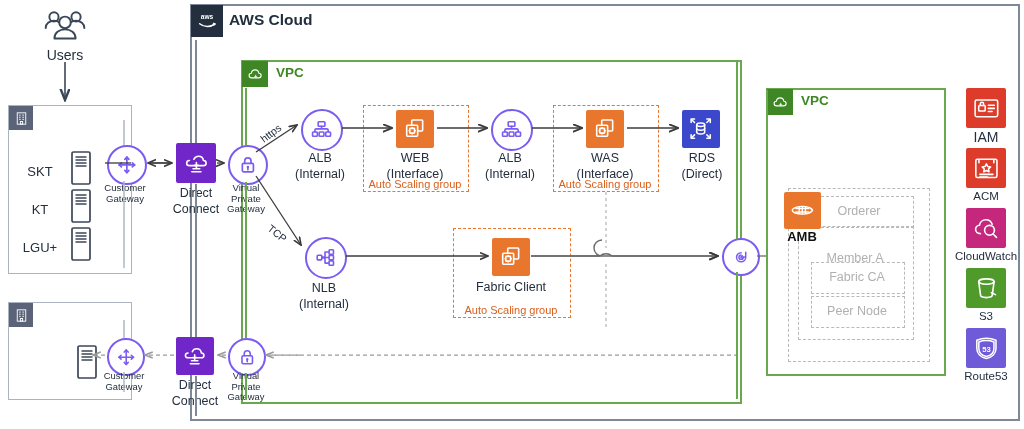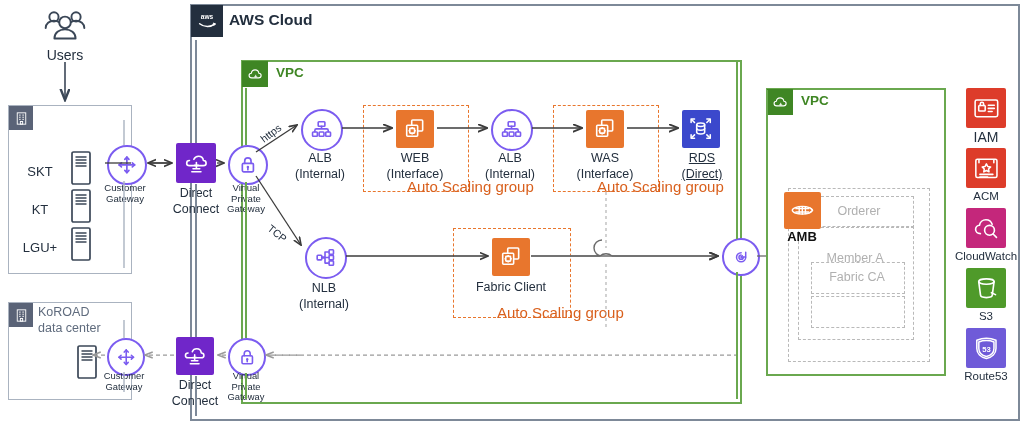--- a/index.html
+++ b/index.html
@@ -18,21 +18,21 @@
   .vpctag{position:absolute;width:26px;height:26px;background:#3f8624;display:flex;align-items:center;justify-content:center;}
   .vpctag svg{width:19px;height:19px;}
   .vpctitle{position:absolute;font-size:13.5px;font-weight:700;color:#3f8624;}
 
   .dcbox{position:absolute;border:1.6px solid #aab3c0;background:#fff;}
   .dctag{position:absolute;width:24px;height:24px;background:#5a6377;display:flex;align-items:center;justify-content:center;}
   .dctag svg{width:17px;height:17px;}
   .dctitle{position:absolute;font-size:12.5px;color:#5f6b7d;line-height:1.25;font-weight:400;}
 
   .asg{position:absolute;border:1.6px dashed #e8762d;background:transparent;}
-  .asglabel{position:absolute;font-size:15px;color:#d9601d;white-space:nowrap;text-align:center;padding-left:44px;}
+  .asglabel{position:absolute;font-size:11px;color:#d9601d;white-space:nowrap;text-align:center;}
 
   .dashbox{position:absolute;border:1.4px dashed #b9b9b9;background:transparent;}
   .dashbox-lbl{position:absolute;color:#b0b0b0;font-size:12.5px;white-space:nowrap;}
 
   
   .tile{position:absolute;display:flex;align-items:center;justify-content:center;border-radius:2px;}
   .tile svg{width:72%;height:72%;}
   .circicon{position:absolute;border:2.2px solid #7b5cf0;border-radius:50%;background:#fff;display:flex;align-items:center;justify-content:center;}
   .circicon svg{width:66%;height:66%;}
 
@@ -121,24 +121,20 @@
   </div>
 
   <div class="dcbox" style="left:8px;top:302px;width:122px;height:96px;"></div>
   <div class="dctag" style="left:9px;top:303px;">
     <svg viewBox="0 0 24 24" fill="none" stroke="#fff" stroke-width="1.3">
       <rect x="6" y="4" width="12" height="16"></rect>
       <path d="M8.6 7.2h2.2M13.2 7.2h2.2M8.6 10.2h2.2M13.2 10.2h2.2M8.6 13.2h2.2M13.2 13.2h2.2"></path>
       <rect x="10.4" y="16.2" width="3.2" height="3.8"></rect>
     </svg>
   </div>
-  <div class="dctitle" style="left:38px;top:305px;">
-    <div>KoROAD</div>
-    <div>data center</div>
-  </div>
   <div class="srv" style="left:76px;top:344px;">
     <svg width="22" height="36" viewBox="0 0 22 36" fill="none" stroke="#3b4757" stroke-width="1.7">
       <rect x="2" y="2" width="18" height="32" rx="1.5"></rect>
       <path d="M5.5 7h11M5.5 10h11M5.5 13h11M5.5 16h11"></path>
     </svg>
   </div>
 
   <div class="circicon" style="left:107px;top:145px;width:36px;height:36px;">
     <svg viewBox="0 0 24 24" fill="none" stroke="#7b5cf0" stroke-width="1.7" stroke-linecap="round" stroke-linejoin="round">
       <path d="M12 4.2v15.6M4.2 12h15.6"></path>
@@ -280,21 +276,21 @@
 
   <div class="tile" style="left:682px;top:110px;width:38px;height:38px;background:#3b48cc;">
     <svg viewBox="0 0 24 24" fill="none" stroke="#fff" stroke-width="1.35" stroke-linecap="round" stroke-linejoin="round">
       <ellipse cx="12" cy="8.6" rx="3.5" ry="1.5"></ellipse>
       <path d="M8.5 8.6v6.5c0 .83 1.57 1.5 3.5 1.5s3.5-.67 3.5-1.5V8.6"></path>
       <path d="M8.5 11.9c0 .83 1.57 1.5 3.5 1.5s3.5-.67 3.5-1.5"></path>
       <path d="M3.6 3.6h3M3.6 3.6v3M20.4 3.6h-3M20.4 3.6v3M3.6 20.4h3M3.6 20.4v-3M20.4 20.4h-3M20.4 20.4v-3"></path>
       <path d="M4.2 4.2l2.4 2.4M19.8 4.2l-2.4 2.4M4.2 19.8l2.4-2.4M19.8 19.8l-2.4-2.4"></path>
     </svg>
   </div>
-  <div class="lbl" style="left:662px;top:150px;width:80px;font-size:12.5px;line-height:1.28;text-decoration:underline;">
+  <div class="lbl" style="left:662px;top:150px;width:80px;font-size:12.5px;line-height:1.28;">
     <div>RDS</div>
     <div>(Direct)</div>
   </div>
 
   <div class="circicon" style="left:305px;top:237px;width:38px;height:38px;">
     <svg viewBox="0 0 24 24" fill="none" stroke="#7b5cf0" stroke-width="1.55" stroke-linecap="round" stroke-linejoin="round">
       <rect x="4" y="9.8" width="4.4" height="4.4" rx="0.7"></rect>
       <rect x="15.4" y="4.6" width="4.2" height="4.2" rx="0.7"></rect>
       <rect x="15.4" y="9.9" width="4.2" height="4.2" rx="0.7"></rect>
       <rect x="15.4" y="15.2" width="4.2" height="4.2" rx="0.7"></rect>
@@ -329,20 +325,21 @@
   <div class="dashbox" style="left:806px;top:196px;width:106px;height:30px;"></div>
   <div class="dashbox-lbl" style="left:806px;top:196px;width:106px;height:30px;display:flex;align-items:center;justify-content:center;">Orderer</div>
 
   <div class="dashbox" style="left:798px;top:226px;width:114px;height:112px;"></div>
   <div class="dashbox-lbl" style="left:798px;top:242px;width:114px;height:32px;display:flex;align-items:center;justify-content:center;">Member A</div>
 
   <div class="dashbox" style="left:811px;top:262px;width:92px;height:30px;"></div>
   <div class="dashbox-lbl" style="left:811px;top:262px;width:92px;height:30px;display:flex;align-items:center;justify-content:center;text-align:right;">Fabric CA</div>
 
   <div class="dashbox" style="left:811px;top:296px;width:92px;height:30px;"></div>
+  <div class="dashbox-lbl" style="left:811px;top:296px;width:92px;height:30px;display:flex;align-items:center;justify-content:center;">Peer Node</div>
 
   <div class="tile" style="left:784px;top:192px;width:37px;height:37px;background:#e8762d;">
     <svg viewBox="0 0 24 24" fill="none" stroke="#fff" stroke-width="1.25" stroke-linecap="round" stroke-linejoin="round">
       <ellipse cx="12" cy="12" rx="9" ry="3.4"></ellipse>
       <path d="M6.2 10.5h11.6M6.2 13.5h11.6"></path>
       <path d="M9.2 9.1v5.8M12 8.7v6.6M14.8 9.1v5.8"></path>
       <path d="M19.3 10.2l2 1.8-2 1.8"></path>
     </svg>
   </div>
   <div class="lbl" style="left:779px;top:230px;width:46px;font-size:13px;font-weight:700;color:#111;">AMB</div>

